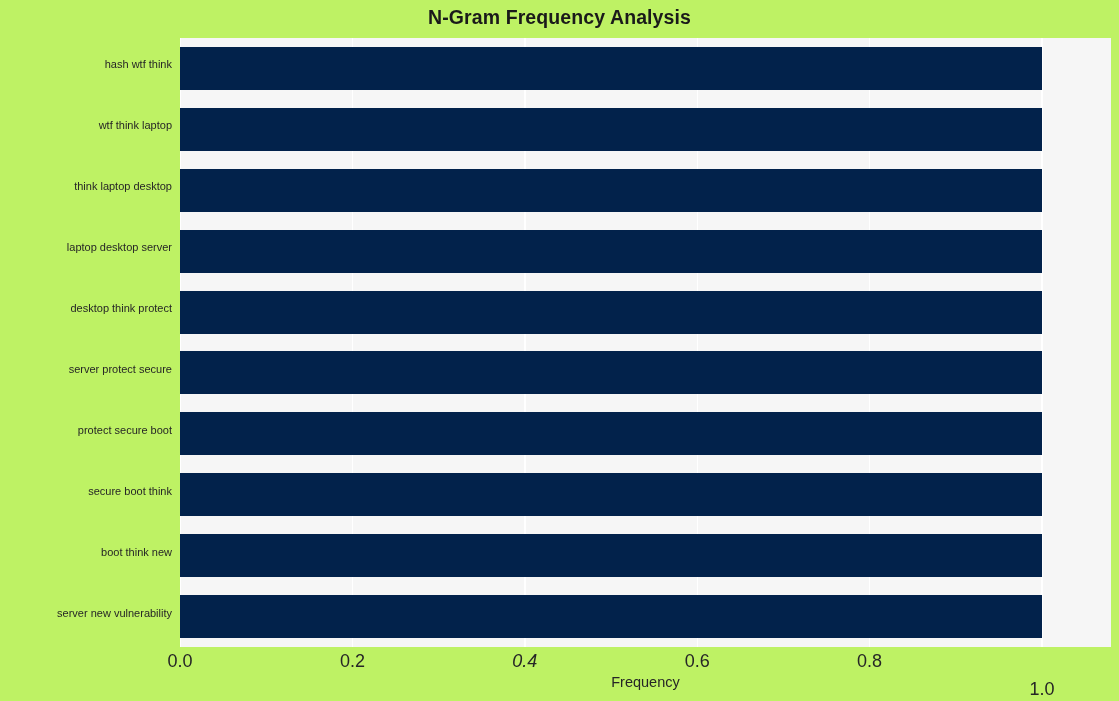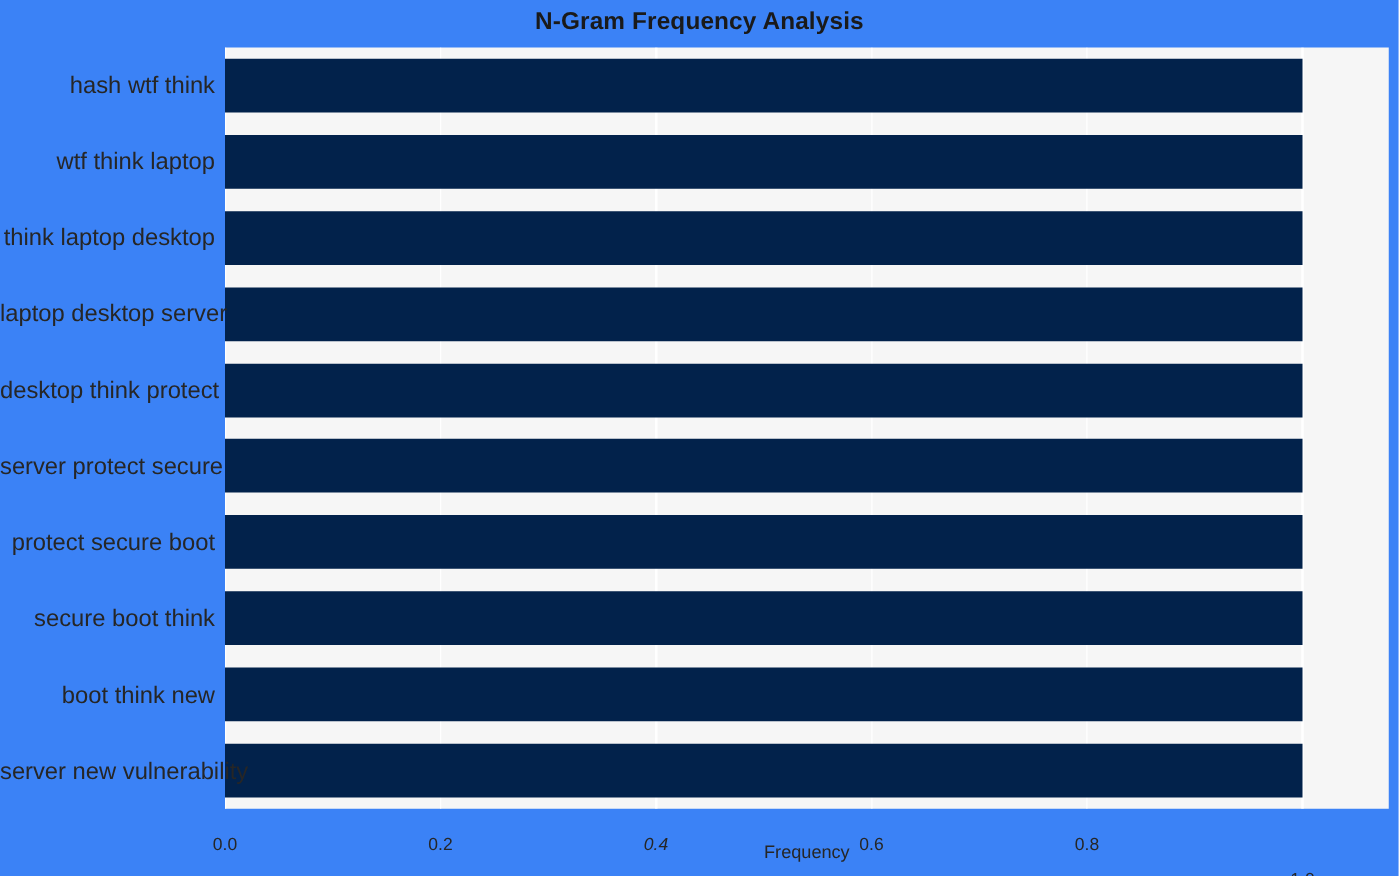--- a/index.html
+++ b/index.html
@@ -63,21 +63,21 @@
     left: 0;
     background: #02224b;
   }
 
   
   .ytick {
     position: absolute;
     right: 0;
     width: 172px;
     text-align: right;
-    font-size: 19px;
+    font-size: 11px;
     color: #262626;
     white-space: nowrap;
   }
   #ytick-layer {
     position: absolute;
     left: 0;
     top: 38px;
     width: 172px;
     height: 609px;
   }
@@ -85,43 +85,43 @@
   
   #xtick-layer {
     position: absolute;
     left: 0;
     top: 651px;
     width: 1119px;
     height: 22px;
   }
   .xtick {
     position: absolute;
-    top: 16px;
+    top: 0;
     width: 80px;
     margin-left: -40px;
     text-align: center;
-    font-size: 14px;
+    font-size: 18px;
     color: #262626;
   }
 
   
   #xlabel {
     position: absolute;
     left: 180px;
     top: 674px;
     width: 931px;
     text-align: center;
     font-size: 14.5px;
     color: #262626;
   }
 </style>
 </head>
 <body>
 
-<div id="figure" style="background: #3b82f6;">
+<div id="figure" style="background: #bef264;">
 
   <div id="chart-title" style="color: rgb(26, 26, 26);">N-Gram Frequency Analysis</div>
 
   <div id="plot-area" style="background: rgb(246, 246, 246);">
     <div id="gridlines">
         <div class="gridline" style="left: -0.7px; background: rgb(255, 255, 255);"></div>
         <div class="gridline" style="left: 171.707px; background: rgb(255, 255, 255);"></div>
         <div class="gridline" style="left: 344.115px; background: rgb(255, 255, 255);"></div>
         <div class="gridline" style="left: 516.522px; background: rgb(255, 255, 255);"></div>
         <div class="gridline" style="left: 688.93px; background: rgb(255, 255, 255);"></div>

